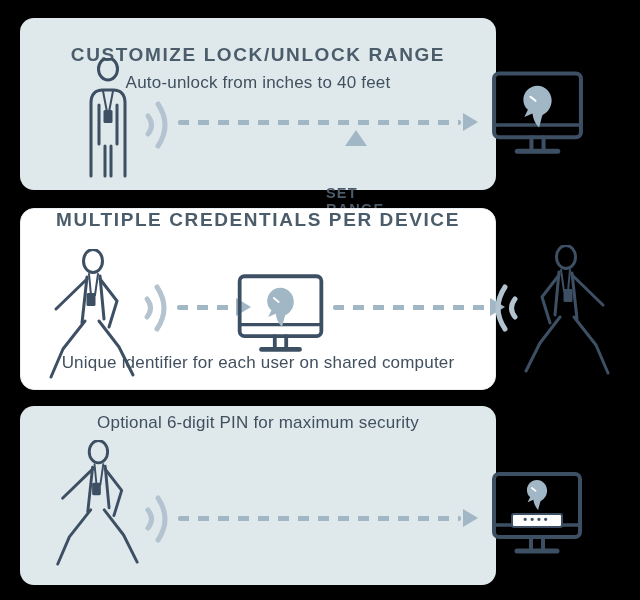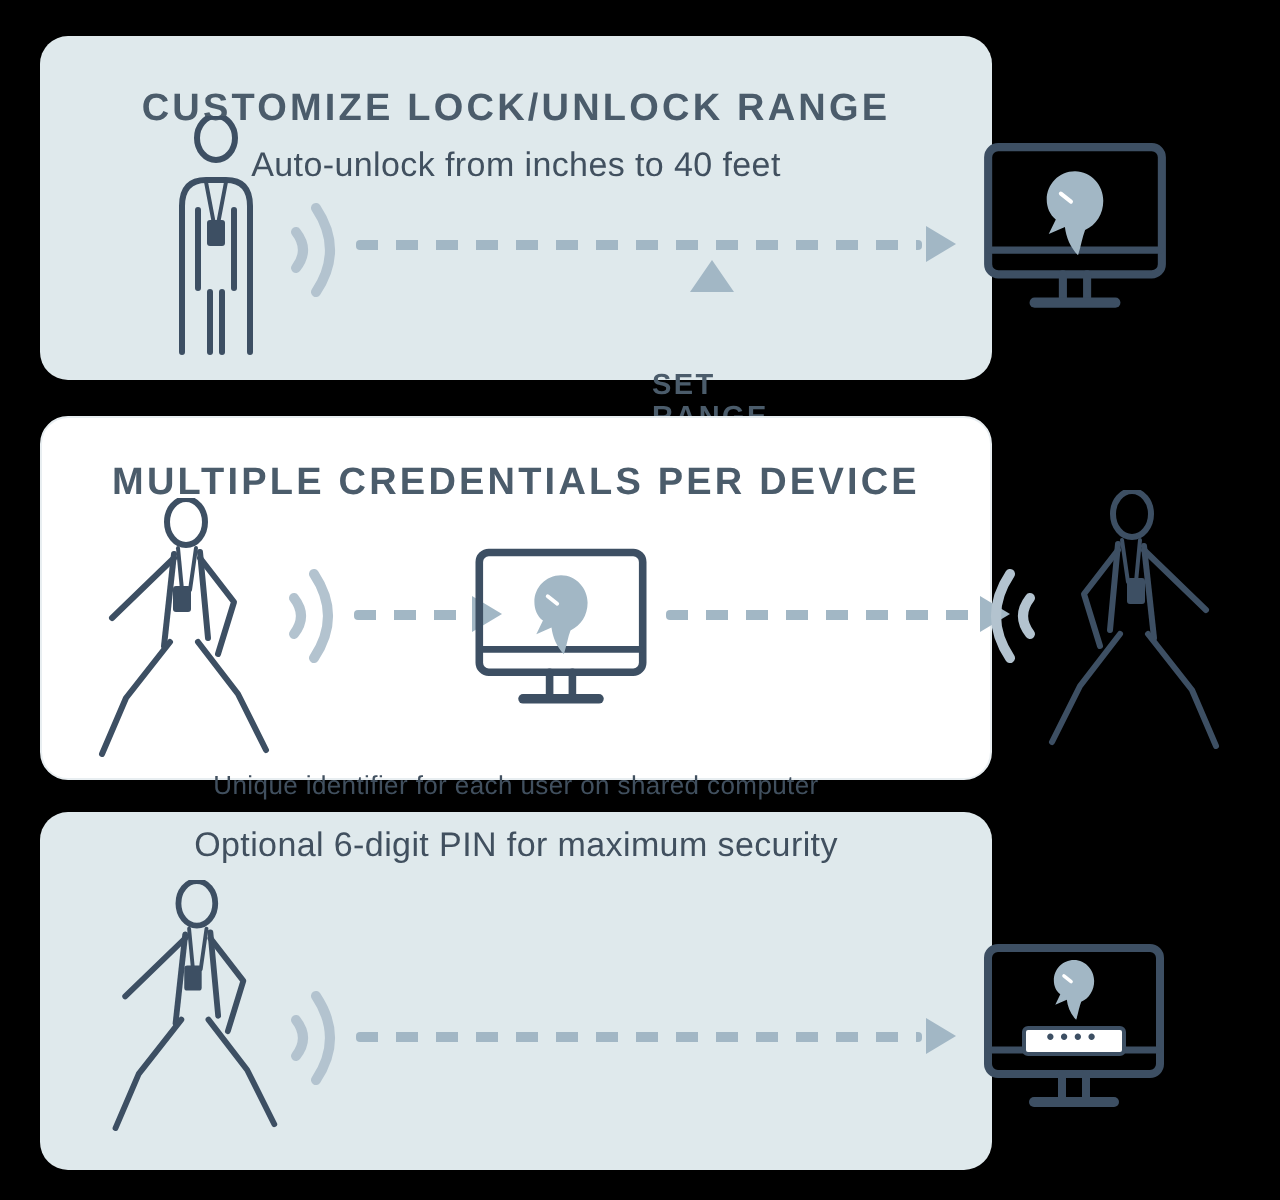--- a/index.html
+++ b/index.html
@@ -21,21 +21,21 @@
   .panel.white{background:var(--panel-white);border:1px solid #e8eef1;}
   #panel-1{top:18px;height:172px;}
   #panel-2{top:208px;height:182px;}
   #panel-3{top:406px;height:179px;}
 
   .title{font-size:19px;font-weight:700;letter-spacing:1.6px;color:var(--title);
          text-align:center;}
   .subtitle{font-size:17px;font-weight:400;letter-spacing:.2px;color:var(--text);
          text-align:center;margin-top:7px;}
   #panel-1 .title{padding-top:26px}
-  #panel-2 .title{padding-top:22px}
+  #panel-2 .title{}
   #panel-3 .title{padding-top:24px}
 
   .fig{position:absolute;}
   svg{display:block}
   .stroke{stroke:var(--ink);fill:none;stroke-linecap:round;stroke-linejoin:round;}
 
   
   .arrow{position:absolute;display:flex;align-items:center;height:18px;}
   .arrow .dash{height:5px;flex:1;border-radius:2px;
     background:repeating-linear-gradient(90deg,var(--accent) 0,var(--accent) 11px,transparent 11px,transparent 20px);}
@@ -44,22 +44,22 @@
 
   
   .range-pointer{position:absolute;display:flex;flex-direction:column;align-items:center;gap:32px;}
   .range-pointer .tri{width:0;height:0;border-bottom:16px solid var(--accent);
     border-left:11px solid transparent;border-right:11px solid transparent;}
   .range-pointer .lbl{margin-top:7px;font-size:14.5px;font-weight:700;
     letter-spacing:1.2px;color:var(--title);}
 
   .flip{transform:scaleX(-1);}
 
-  .caption{position:absolute;left:0;right:0;top:144px;font-size:13px;color:var(--text);
-    text-align:center;letter-spacing:.2px;margin-top:32px;}
+  .caption{position:absolute;left:0;right:0;top:144px;font-size:17px;color:var(--text);
+    text-align:center;letter-spacing:.2px;}
 
   
   .pin-box{position:absolute;left:24%;top:44%;width:52%;height:15px;background:#fff;
     border:2px solid var(--ink);border-radius:3px;display:flex;align-items:center;
     justify-content:center;}
   .pin-box span{font-size:11px;line-height:1;color:var(--ink);letter-spacing:3px;
     font-weight:700;transform:translateY(-1px);}
 </style>
 </head>
 <body>

